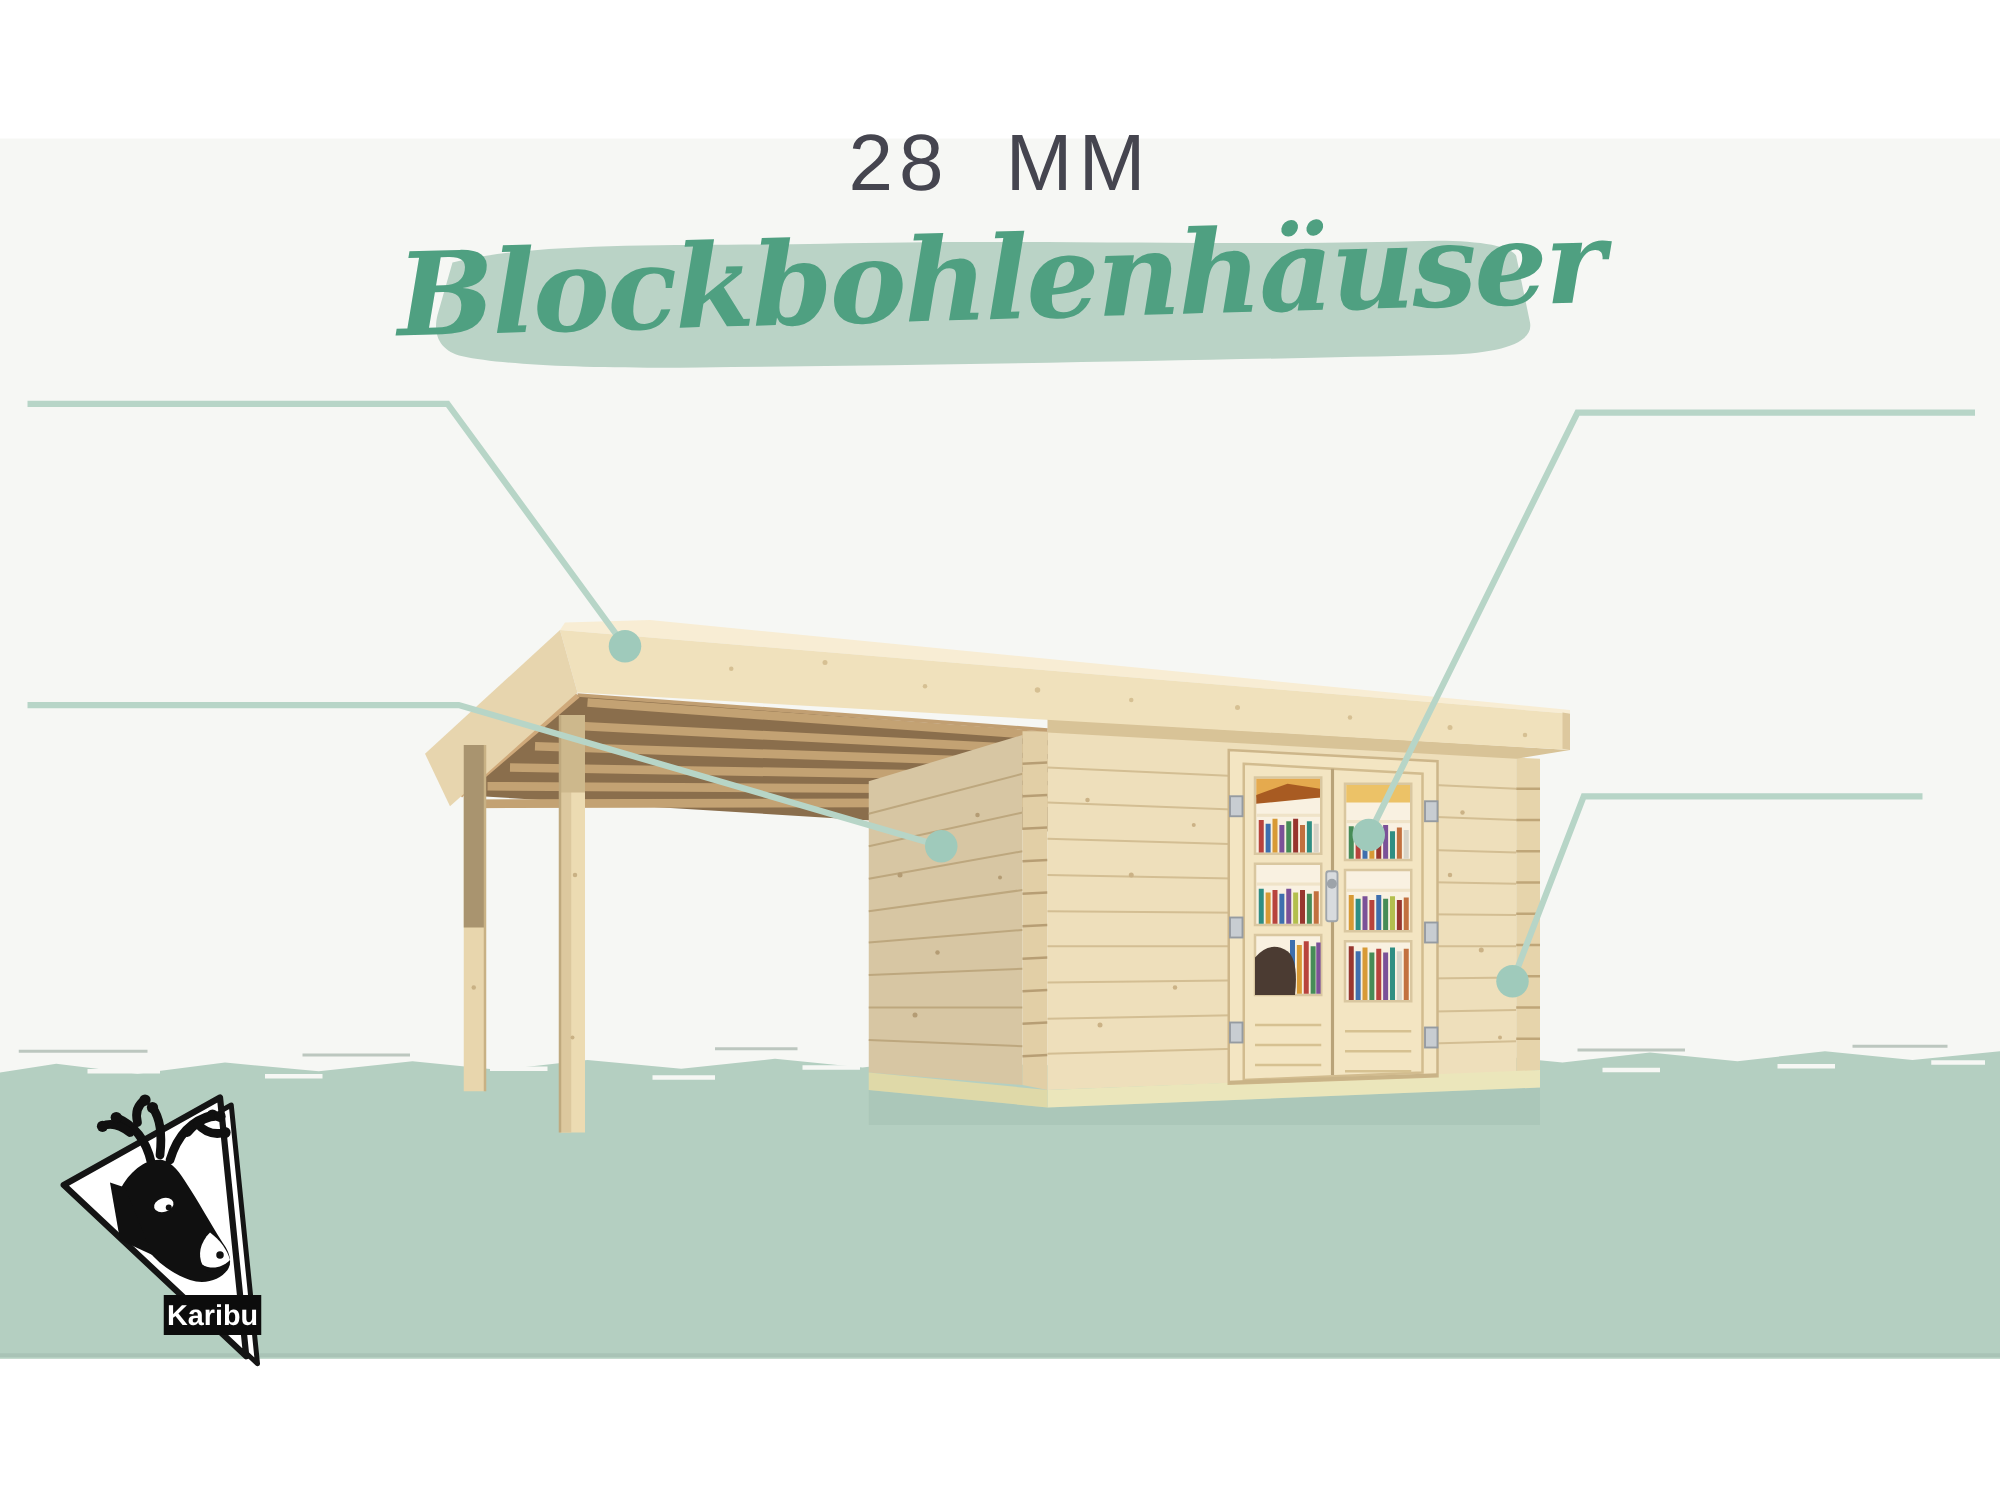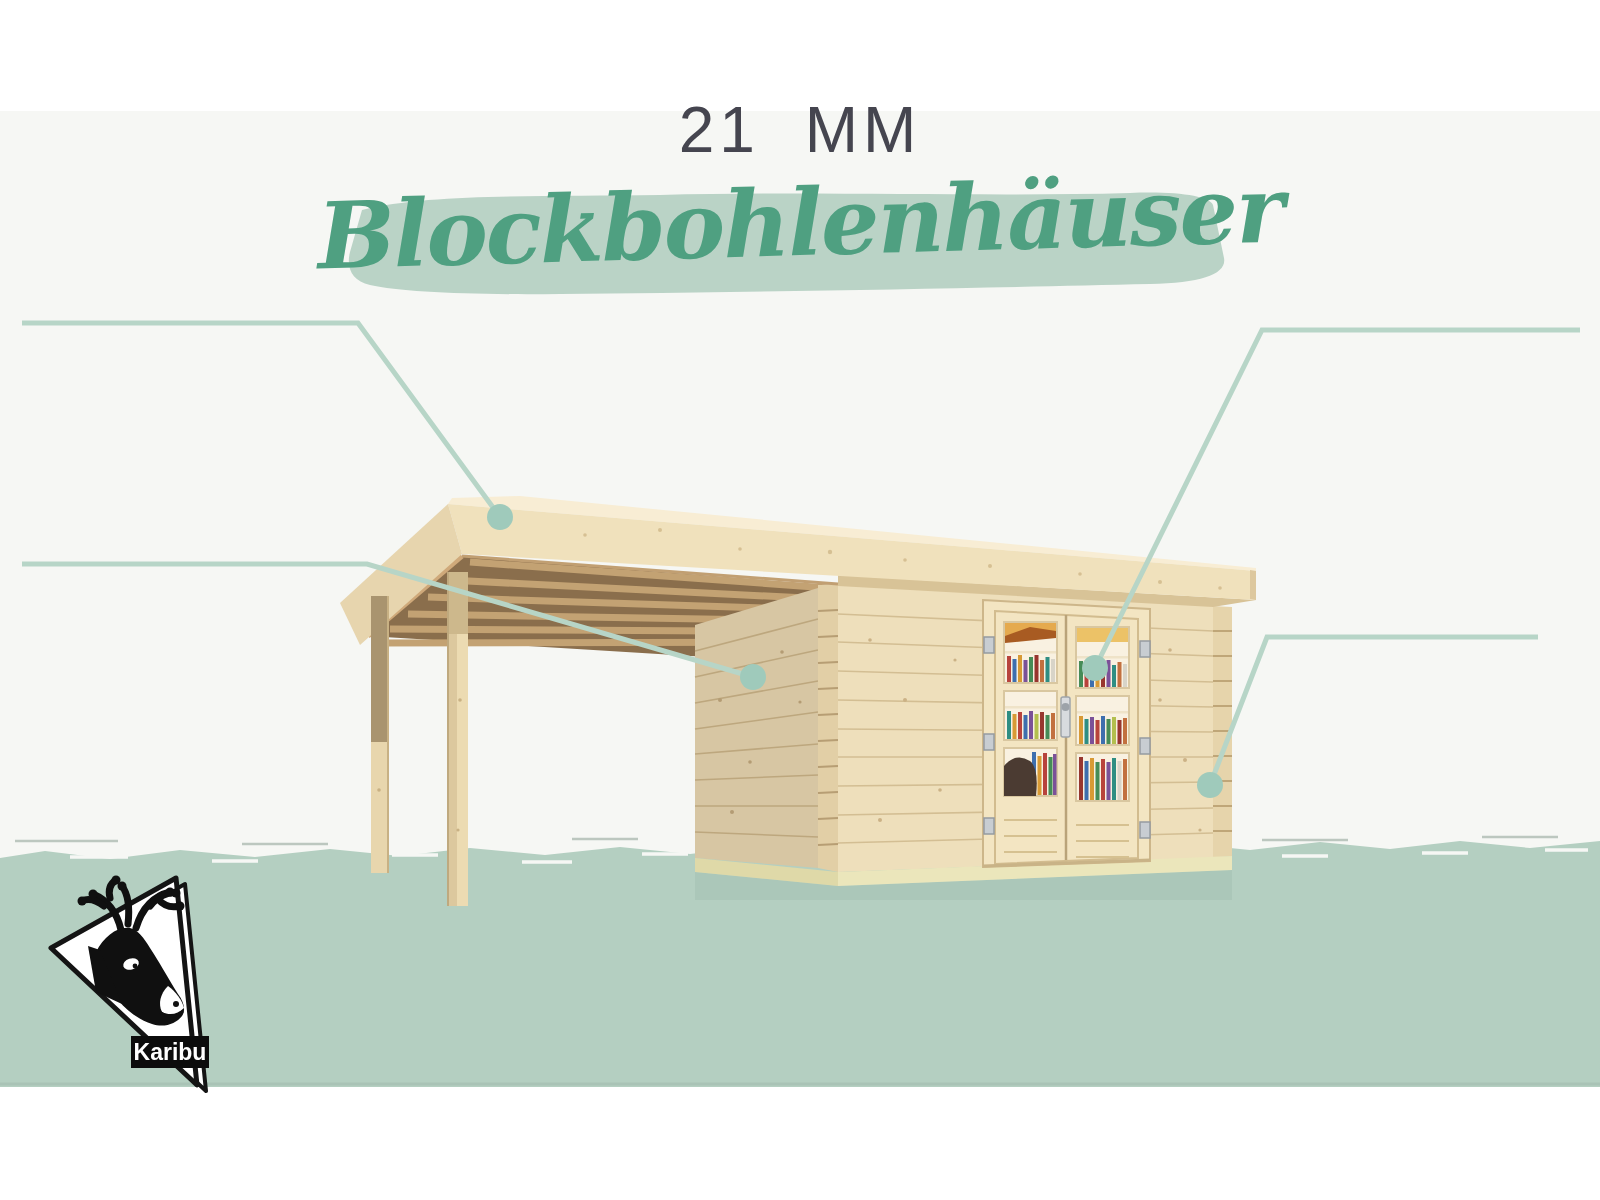--- a/index.html
+++ b/index.html
@@ -368,21 +368,21 @@
       <circle cx="135" cy="966" r="2.4" fill="#101010"></circle>
       <path d="M168,986 C176,992 182,1000 184,1008 C178,1014 170,1016 162,1012 C158,1004 160,994 168,986 Z" fill="#ffffff"></path>
       <circle cx="176" cy="1004" r="3" fill="#101010"></circle>
       <path d="M160,1012 C168,1018 176,1018 183,1011" stroke="#101010" stroke-width="2.5" fill="none"></path>
     </g>
     <rect x="131" y="1036" width="78" height="32" fill="#0c0c0c"></rect>
     <text x="170" y="1060" text-anchor="middle" fill="#ffffff" font-family="Liberation Sans, sans-serif" font-size="23" font-weight="bold">Karibu</text>
   </g>
 </svg>
 
-  <div class="txt" id="size-label">21 MM</div>
+  <div class="txt" id="size-label">28 MM</div>
   <div class="txt" id="product-title">Blockbohlenhäuser</div>
 
   <div class="feature-list left-col" style="left:18px; top:330px; width:440px;">
     <div class="feat">
       <span class="dot"></span>
       <span class="ftext">Dach aus Massivholz</span>
     </div>
     <div class="feat">
       <span class="dot"></span>
       <span class="ftext">Weite Dachüberstände

